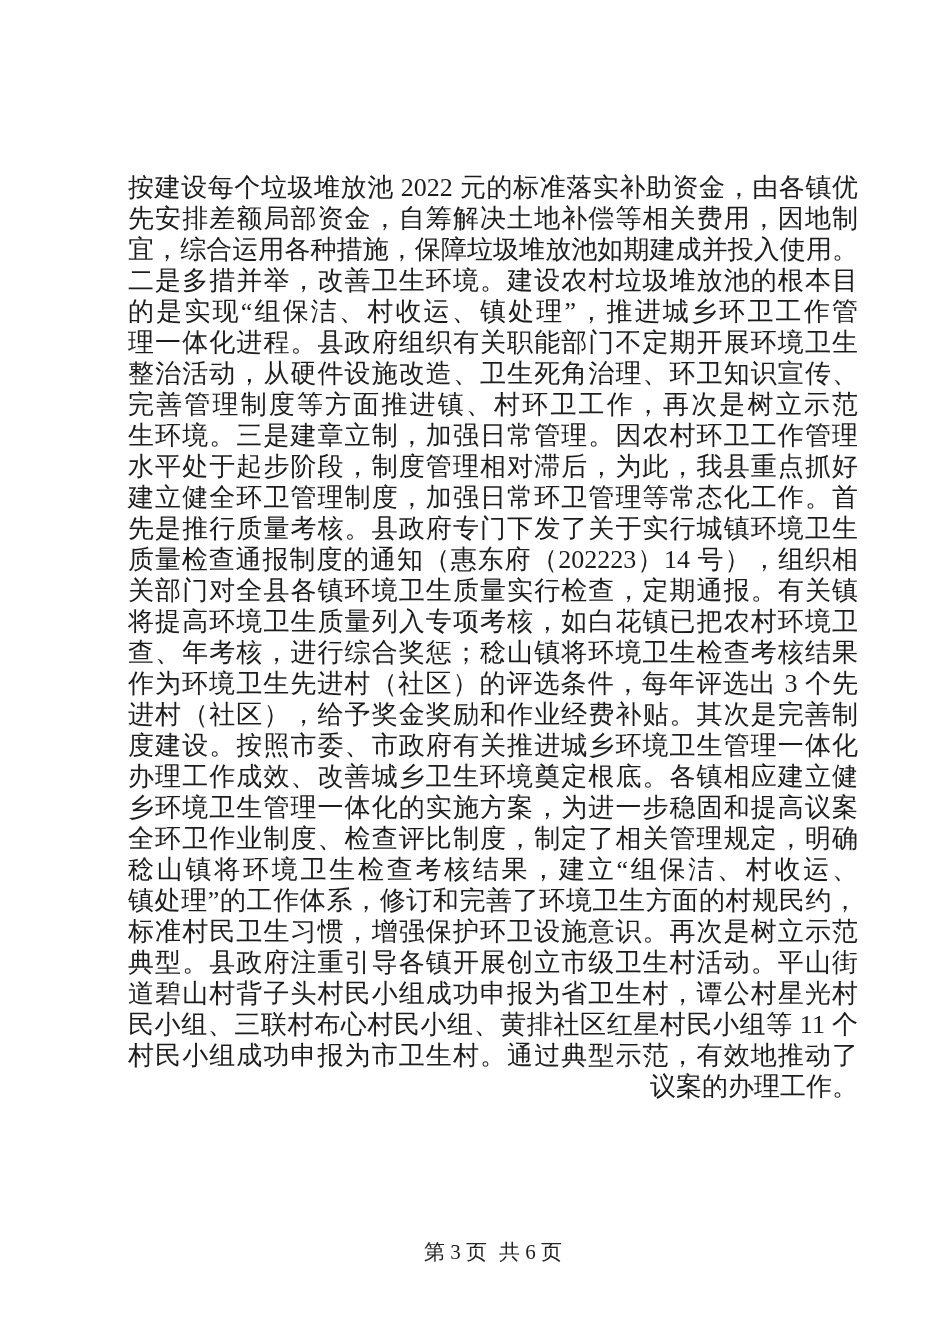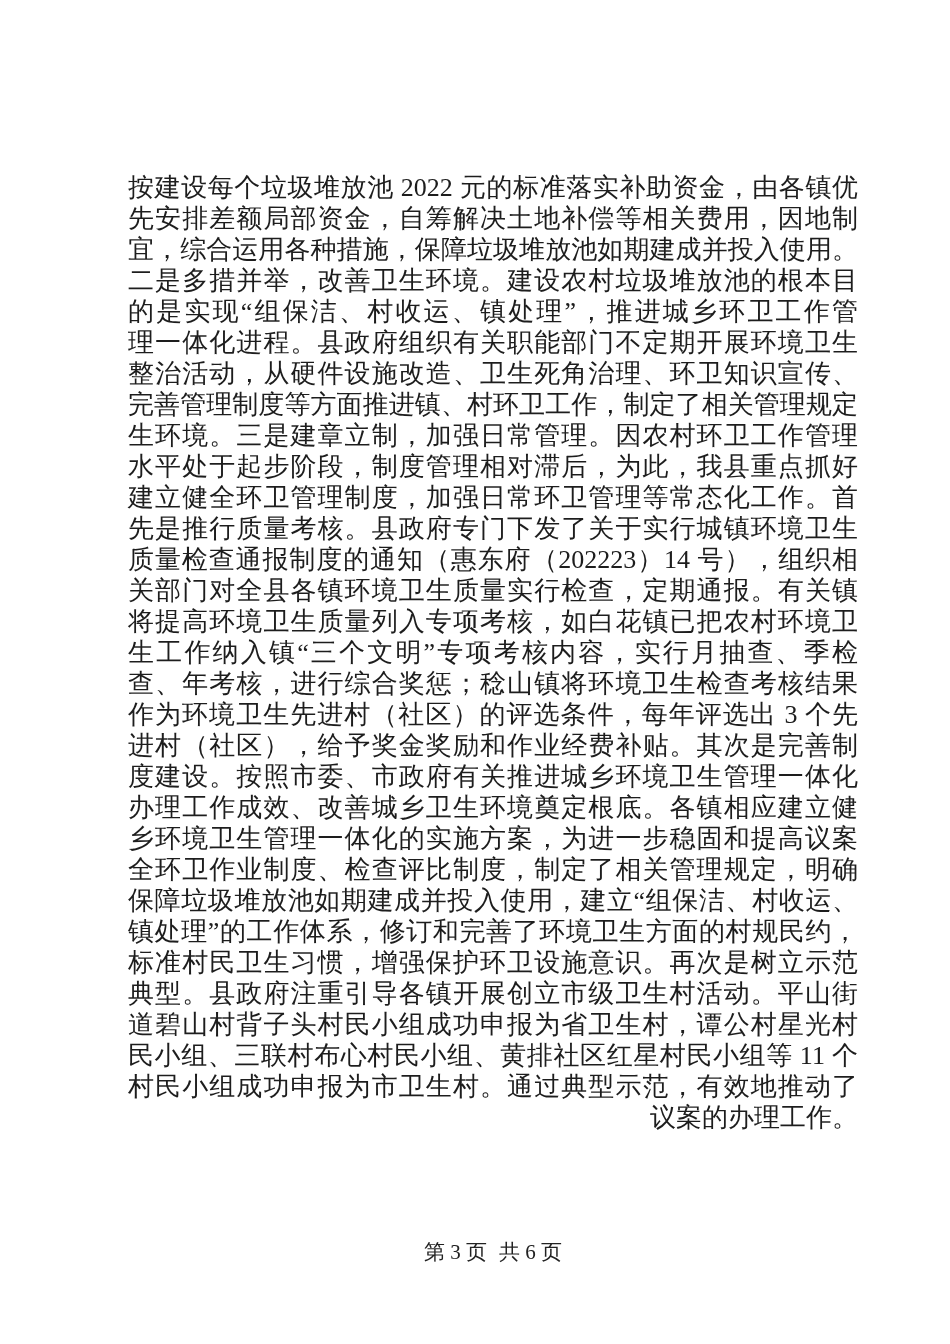--- a/index.html
+++ b/index.html
@@ -67,37 +67,36 @@
 
   <div class="text-block">
     <div id="lines-container">
         <div class="line just">按建设每个垃圾堆放池 2022 元的标准落实补助资金，由各镇优</div>
         <div class="line just">先安排差额局部资金，自筹解决土地补偿等相关费用，因地制</div>
         <div class="line just">宜，综合运用各种措施，保障垃圾堆放池如期建成并投入使用。</div>
         <div class="line just">二是多措并举，改善卫生环境。建设农村垃圾堆放池的根本目</div>
         <div class="line just">的是实现“组保洁、村收运、镇处理”，推进城乡环卫工作管</div>
         <div class="line just">理一体化进程。县政府组织有关职能部门不定期开展环境卫生</div>
         <div class="line just">整治活动，从硬件设施改造、卫生死角治理、环卫知识宣传、</div>
-        <div class="line just">完善管理制度等方面推进镇、村环卫工作，制定了相关管理规定</div>
+        <div class="line just">完善管理制度等方面推进镇、村环卫工作，再次是树立示范</div>
         <div class="line just">生环境。三是建章立制，加强日常管理。因农村环卫工作管理</div>
         <div class="line just">水平处于起步阶段，制度管理相对滞后，为此，我县重点抓好</div>
         <div class="line just">建立健全环卫管理制度，加强日常环卫管理等常态化工作。首</div>
         <div class="line just">先是推行质量考核。县政府专门下发了关于实行城镇环境卫生</div>
         <div class="line just">质量检查通报制度的通知（惠东府（202223）14 号），组织相</div>
         <div class="line just">关部门对全县各镇环境卫生质量实行检查，定期通报。有关镇</div>
         <div class="line just">将提高环境卫生质量列入专项考核，如白花镇已把农村环境卫</div>
-        <div class="line just">生工作纳入镇“三个文明”专项考核内容，实行月抽查、季检</div>
         <div class="line just">查、年考核，进行综合奖惩；稔山镇将环境卫生检查考核结果</div>
         <div class="line just">作为环境卫生先进村（社区）的评选条件，每年评选出 3 个先</div>
         <div class="line just">进村（社区），给予奖金奖励和作业经费补贴。其次是完善制</div>
         <div class="line just">度建设。按照市委、市政府有关推进城乡环境卫生管理一体化</div>
         <div class="line just">办理工作成效、改善城乡卫生环境奠定根底。各镇相应建立健</div>
         <div class="line just">乡环境卫生管理一体化的实施方案，为进一步稳固和提高议案</div>
         <div class="line just">全环卫作业制度、检查评比制度，制定了相关管理规定，明确</div>
-        <div class="line just">保障垃圾堆放池如期建成并投入使用，建立“组保洁、村收运、</div>
+        <div class="line just">稔山镇将环境卫生检查考核结果，建立“组保洁、村收运、</div>
         <div class="line just">镇处理”的工作体系，修订和完善了环境卫生方面的村规民约，</div>
         <div class="line just">标准村民卫生习惯，增强保护环卫设施意识。再次是树立示范</div>
         <div class="line just">典型。县政府注重引导各镇开展创立市级卫生村活动。平山街</div>
         <div class="line just">道碧山村背子头村民小组成功申报为省卫生村，谭公村星光村</div>
         <div class="line just">民小组、三联村布心村民小组、黄排社区红星村民小组等 11 个</div>
         <div class="line just">村民小组成功申报为市卫生村。通过典型示范，有效地推动了</div>
       </div>
     <div class="line para-end">议案的办理工作。</div>
   </div>
 

